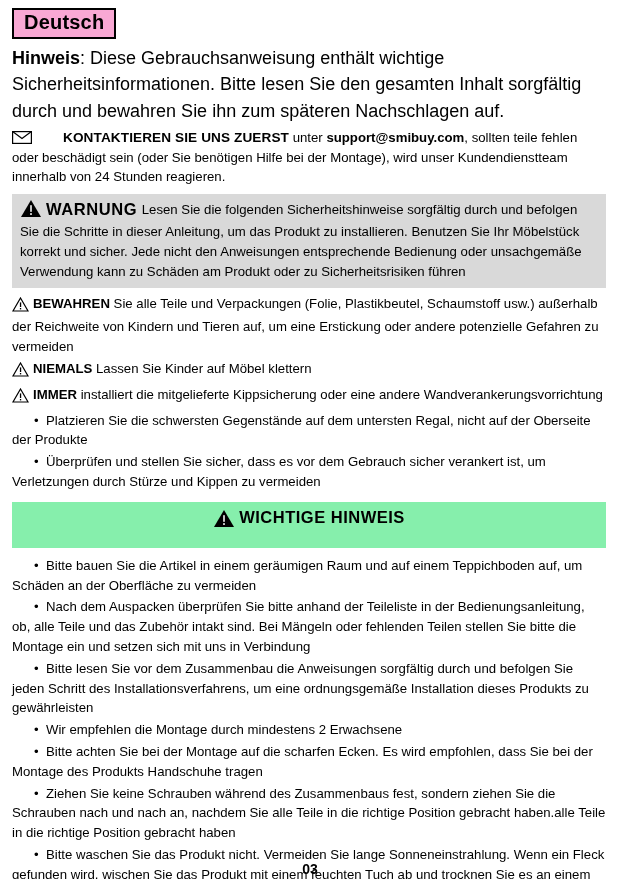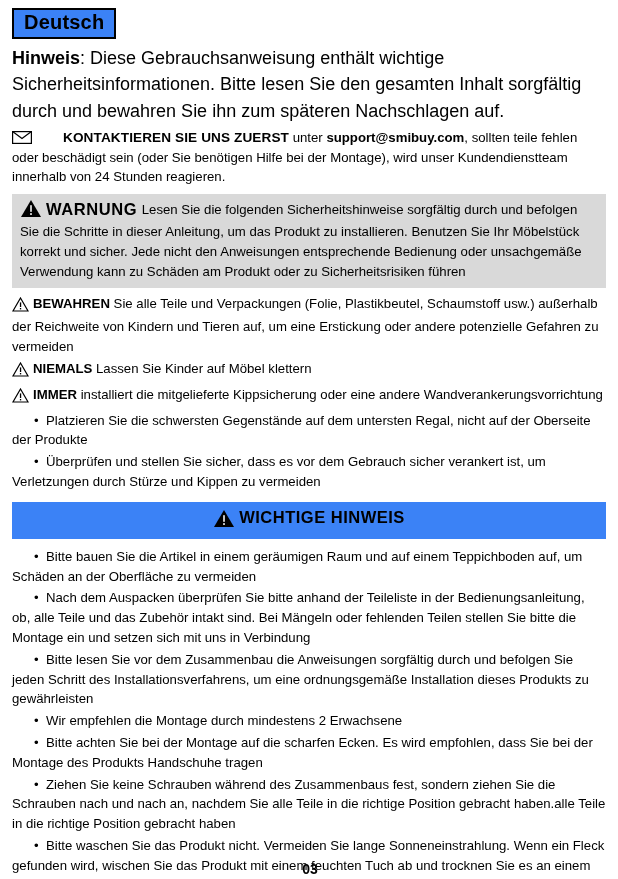--- a/index.html
+++ b/index.html
@@ -21,21 +21,21 @@
     padding: 0;
     box-sizing: border-box;
   }
   .inner {
     padding: 6px 12px 0 12px;
   }
   
   .lang-box {
     display: inline-block;
     border: 2px solid #000;
-    background: #3b82f6;
+    background: #f9a8d4;
     padding: 1px 10px 3px 10px;
     margin: 2px 0 6px 0;
   }
   .lang-box .lang-text {
     font-size: 20px;
     font-weight: bold;
     letter-spacing: 0.2px;
     line-height: 1.15;
   }
   p {
@@ -82,22 +82,22 @@
     line-height: 1.5;
     margin-top: 0;
   }
   .tri {
     display: inline-block;
     vertical-align: -4px;
     margin-right: 4px;
   }
   
   .important-banner {
-    background: #3b82f6;
-    padding: 6px 8px 7px 8px;
+    background: #86efac;
+    padding: 6px 8px 16px 8px;
     margin: 10px 0 8px 0;
     text-align: center;
   }
   .important-banner .imp-text {
     font-size: 16.5px;
     font-weight: bold;
     letter-spacing: 0.5px;
     vertical-align: 1px;
   }
   .bullet-line {

